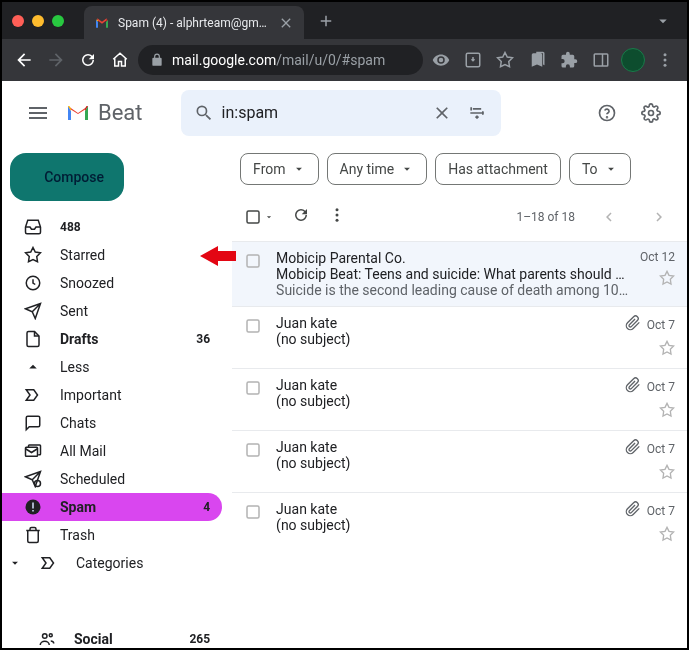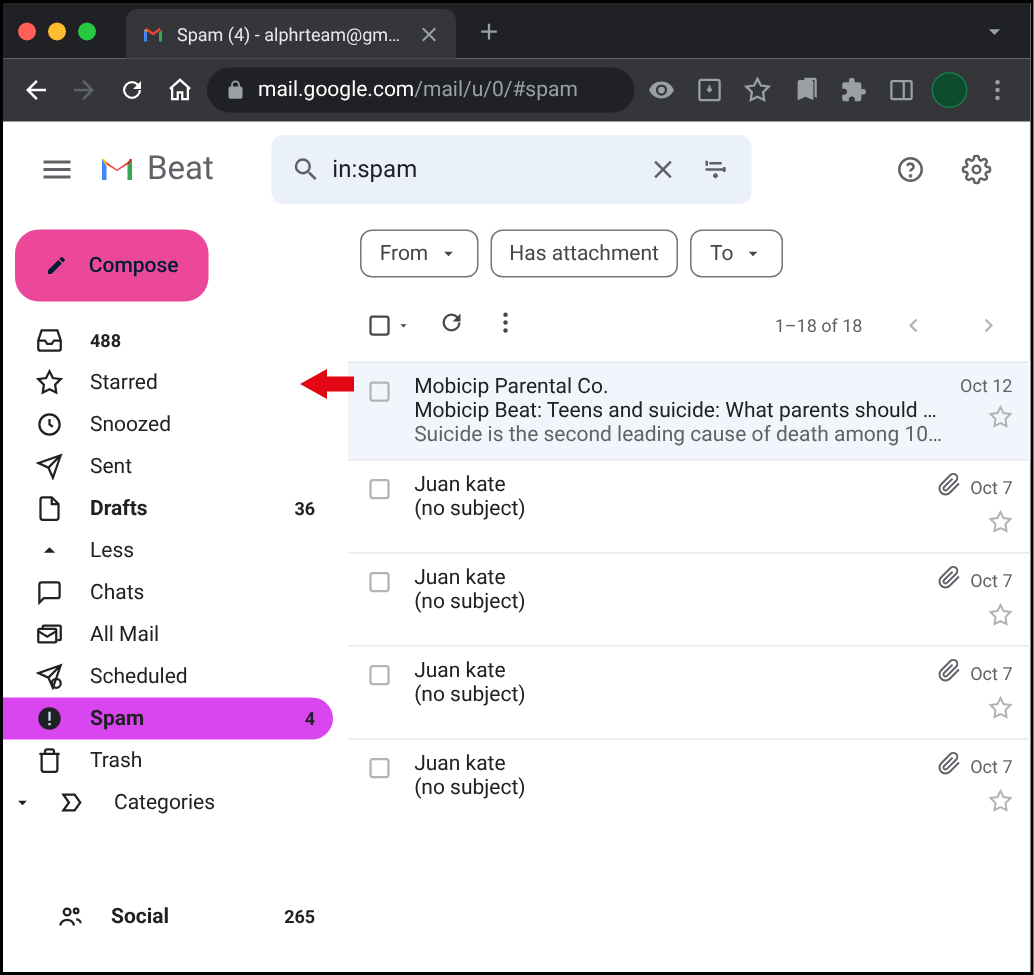--- a/index.html
+++ b/index.html
@@ -35,21 +35,21 @@
 .gm-logo-text { font-size: 22px; color: #5f6368; font-weight: 400; }
 .gm-search { flex: 1; background: #eaf1fb; border-radius: 8px; height: 46px; display: flex; align-items: center; padding: 0 6px; margin: 0 20px 0 30px; max-width: 320px; }
 .gm-search-icon, .gm-search-clear, .gm-search-options { width: 40px; height: 40px; display: flex; align-items: center; justify-content: center; color: #5f6368; }
 .gm-search-input { flex: 1; background: transparent; border: none; font-size: 16px; color: #202124; outline: none; }
 .gm-header-right { display: flex; align-items: center; gap: 4px; margin-left: auto; }
 .gm-header-icon { width: 40px; height: 40px; display: flex; align-items: center; justify-content: center; color: #5f6368; }
 
 
 .gm-body { display: flex; height: calc(650px - 37px - 42px - 64px - 4px); }
 .gm-sidebar { width: 236px; padding-top: 8px; }
-.compose-btn { margin: 0 0 12px 8px; background: #ec4899; border-radius: 16px; height: 48px; width: 129px; display: flex; align-items: center; padding: 0 20px; gap: 14px; font-size: 14px; color: #001d35; font-weight: 500; }
+.compose-btn { margin: 0 0 12px 8px; background: #0f766e; border-radius: 16px; height: 48px; width: 114px; display: flex; align-items: center; padding: 0 20px; gap: 14px; font-size: 14px; color: #001d35; font-weight: 500; }
 .sidebar-item { height: 28px; display: flex; align-items: center; padding: 0 12px 0 22px; gap: 16px; font-size: 14px; color: #202124; border-radius: 0 14px 14px 0; margin-right: 10px; }
 .sidebar-item.bold { font-weight: 700; }
 .sidebar-item.active { background: #d946ef; }
 .sidebar-item.sub { padding-left: 36px; margin-top: 48px; }
 .sidebar-item .icon { width: 20px; color: #202124; display: flex; align-items: center; }
 .sidebar-item .label { flex: 1; }
 .sidebar-item .count { font-size: 12px; }
 .sidebar-toggle { display: flex; align-items: center; padding-left: 6px; }
 
 
@@ -305,20 +305,28 @@
         <span class="icon">
           <svg class="sz18" viewBox="0 0 24 24" fill="currentColor">
             <path d="M7 14l5-5 5 5z"></path>
           </svg>
         </span>
         <span class="label">Less</span>
       </div>
     <div class="sidebar-item">
         <span class="icon">
           <svg class="sz18" viewBox="0 0 24 24" fill="none" stroke="currentColor" stroke-width="2">
+            <path d="M3 5h10l5 7-5 7H3l5-7z"></path>
+          </svg>
+        </span>
+        <span class="label">Important</span>
+      </div>
+    <div class="sidebar-item">
+        <span class="icon">
+          <svg class="sz18" viewBox="0 0 24 24" fill="none" stroke="currentColor" stroke-width="2">
             <path d="M21 15a2 2 0 01-2 2H7l-4 4V5a2 2 0 012-2h14a2 2 0 012 2z"></path>
           </svg>
         </span>
         <span class="label">Chats</span>
       </div>
     <div class="sidebar-item">
         <span class="icon">
           <svg class="sz18" viewBox="0 0 24 24" fill="none" stroke="currentColor" stroke-width="2">
             <rect x="2" y="7" width="16" height="12" rx="1"></rect>
             <path d="M6 7V5a1 1 0 011-1h14a1 1 0 011 1v11a1 1 0 01-1 1h-2"></path>
@@ -396,20 +404,26 @@
         </span>
         <span class="label">Forums</span>
       </div>
 
   </div>
 
   <div class="gm-main">
     <div class="filter-bar">
       <div class="filter-chip">
           <span>From</span>
+          <svg class="sz14" viewBox="0 0 24 24" fill="currentColor">
+            <path d="M7 10l5 5 5-5z"></path>
+          </svg>
+        </div>
+      <div class="filter-chip">
+          <span>Any time</span>
           <svg class="sz14" viewBox="0 0 24 24" fill="currentColor">
             <path d="M7 10l5 5 5-5z"></path>
           </svg>
         </div>
       <div class="filter-chip">
           <span>Has attachment</span>
         </div>
       <div class="filter-chip">
           <span>To</span>
           <svg class="sz14" viewBox="0 0 24 24" fill="currentColor">

